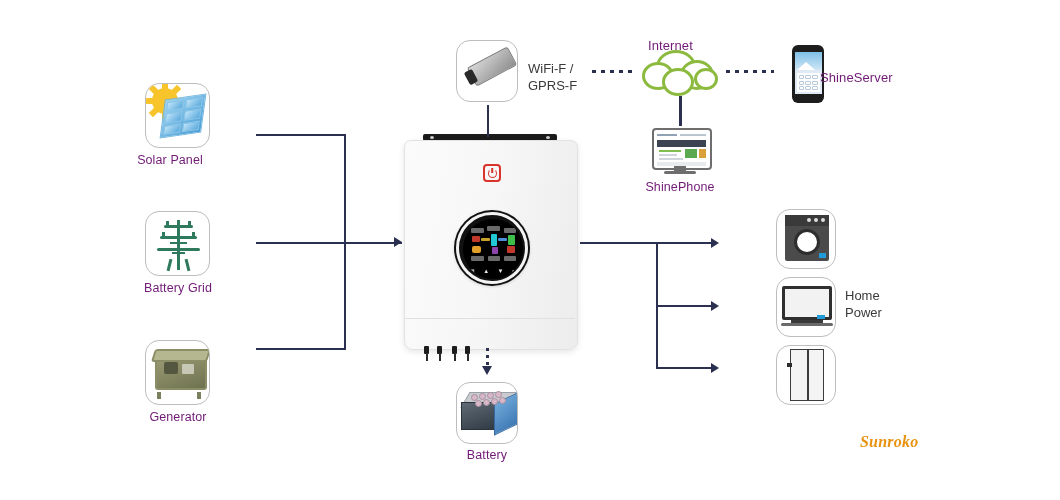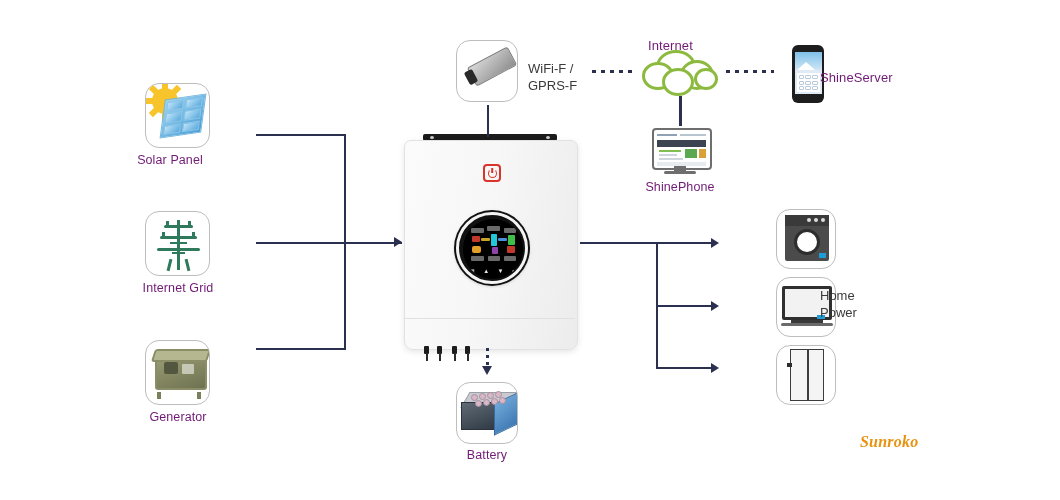--- a/index.html
+++ b/index.html
@@ -257,21 +257,21 @@
       <span class="py" style="left:14px;top:24px;width:37px;height:3px;border-radius:2px;"></span>
       <span class="py" style="left:11px;top:36px;width:43px;height:3px;border-radius:2px;"></span>
       <span class="py" style="left:20px;top:9px;width:3px;height:6px;"></span>
       <span class="py" style="left:42px;top:9px;width:3px;height:6px;"></span>
       <span class="py" style="left:16px;top:20px;width:3px;height:6px;"></span>
       <span class="py" style="left:46px;top:20px;width:3px;height:6px;"></span>
       <span class="py" style="left:24px;top:30px;width:17px;height:2px;"></span>
       <span class="py" style="left:26px;top:40px;width:13px;height:2px;"></span>
     </div>
   </div>
-  <div class="cap" style="left:118px;top:281px;width:120px;">Internet Grid</div>
+  <div class="cap" style="left:118px;top:281px;width:120px;">Battery Grid</div>
 
   <div class="tile" style="left:145px;top:340px;width:65px;height:65px;">
     <div style="position:relative;width:65px;height:65px;">
       <div class="gen-body"></div>
       <div class="gen-top"></div>
       <span class="gen-leg" style="left:11px;"></span>
       <span class="gen-leg" style="left:51px;"></span>
       <span style="position:absolute;left:18px;top:22px;width:14px;height:12px;background:#545740;border-radius:2px;"></span>
       <span style="position:absolute;left:36px;top:24px;width:12px;height:10px;background:#dcdcd0;border-radius:1px;opacity:.75;"></span>
     </div>
@@ -447,19 +447,19 @@
 
   <div class="tile" style="left:776px;top:345px;width:60px;height:60px;">
     <div style="position:relative;width:60px;height:60px;">
       <div class="fr-body">
           <div class="fr-div"></div>
         </div>
       <div class="fr-h"></div>
     </div>
   </div>
 
-  <div class="cap2" style="left:820px;top:287px;">
+  <div class="cap2" style="left:845px;top:287px;">
     <div>Home</div>
     <div>Power</div>
   </div>
 
 
 </div>
 
 </body></html>

